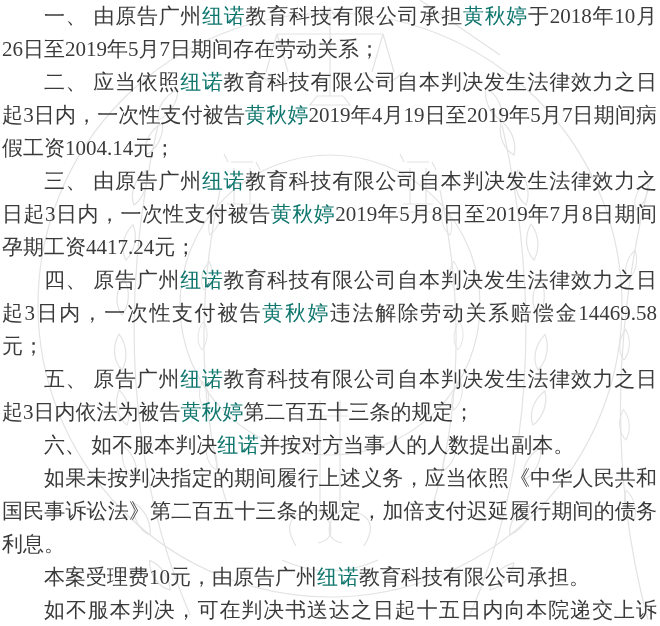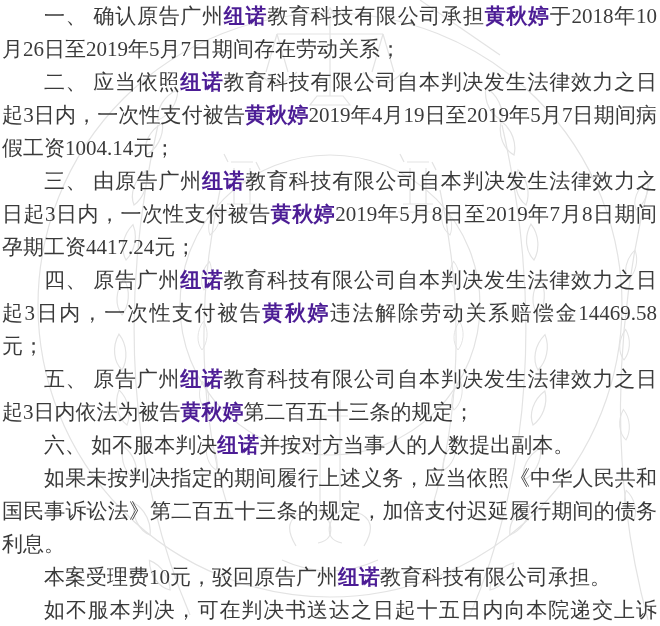--- a/index.html
+++ b/index.html
@@ -26,22 +26,22 @@
   }
   .para {
     margin: 0 3px 0 2px;
     font-size: 21px;
     line-height: 33px;
     color: #3a3a3a;
     text-align: justify;
     text-indent: 2em;
   }
   .hl {
-    color: #4c1d95;
-    font-weight: 700;
+    color: #0f766e;
+    font-weight: 400;
   }
 </style>
 </head>
 <body>
 
 <svg class="watermark" viewBox="0 0 660 626" xmlns="http://www.w3.org/2000/svg" aria-hidden="true">
   <defs>
     <path id="lf" d="M0 0 C7 -9 9 -24 2 -36 C-7 -24 -7 -9 0 0 Z"></path>
   </defs>
   <g stroke="#e3e3e3" fill="none" stroke-width="1.2">
@@ -125,23 +125,23 @@
       <path d="M320 400 V512 M340 400 V512 M312 416 H348"></path>
       <path d="M296 546 q-16 -26 8 -34 q20 -7 26 12 q4 16 -12 19"></path>
       <path d="M364 546 q16 -26 -8 -34 q-20 -7 -26 12 q-4 16 12 19"></path>
       <path d="M282 560 q48 22 96 0"></path>
     </g>
   </g>
 </svg>
 
 <main class="judgment-text">
   <div id="paragraphs">
-      <p class="para"><span class="run">一、 确认原告广州</span><span class="hl">纽诺</span><span class="run">教育科技有限公司承担</span><span class="hl">黄秋婷</span><span class="run">于2018年10月26日至2019年5月7日期间存在劳动关系；</span></p>
+      <p class="para"><span class="run">一、 由原告广州</span><span class="hl">纽诺</span><span class="run">教育科技有限公司承担</span><span class="hl">黄秋婷</span><span class="run">于2018年10月26日至2019年5月7日期间存在劳动关系；</span></p>
       <p class="para"><span class="run">二、 应当依照</span><span class="hl">纽诺</span><span class="run">教育科技有限公司自本判决发生法律效力之日起3日内，一次性支付被告</span><span class="hl">黄秋婷</span><span class="run">2019年4月19日至2019年5月7日期间病假工资1004.14元；</span></p>
       <p class="para"><span class="run">三、 由原告广州</span><span class="hl">纽诺</span><span class="run">教育科技有限公司自本判决发生法律效力之日起3日内，一次性支付被告</span><span class="hl">黄秋婷</span><span class="run">2019年5月8日至2019年7月8日期间孕期工资4417.24元；</span></p>
       <p class="para"><span class="run">四、 原告广州</span><span class="hl">纽诺</span><span class="run">教育科技有限公司自本判决发生法律效力之日起3日内，一次性支付被告</span><span class="hl">黄秋婷</span><span class="run">违法解除劳动关系赔偿金14469.58元；</span></p>
       <p class="para"><span class="run">五、 原告广州</span><span class="hl">纽诺</span><span class="run">教育科技有限公司自本判决发生法律效力之日起3日内依法为被告</span><span class="hl">黄秋婷</span><span class="run">第二百五十三条的规定；</span></p>
       <p class="para"><span class="run">六、 如不服本判决</span><span class="hl">纽诺</span><span class="run">并按对方当事人的人数提出副本。</span></p>
       <p class="para"><span class="run">如果未按判决指定的期间履行上述义务，应当依照《中华人民共和国民事诉讼法》第二百五十三条的规定，加倍支付迟延履行期间的债务利息。</span></p>
-      <p class="para"><span class="run">本案受理费10元，驳回原告广州</span><span class="hl">纽诺</span><span class="run">教育科技有限公司承担。</span></p>
+      <p class="para"><span class="run">本案受理费10元，由原告广州</span><span class="hl">纽诺</span><span class="run">教育科技有限公司承担。</span></p>
       <p class="para"><span class="run">如不服本判决，可在判决书送达之日起十五日内向本院递交上诉状，并按对方当事人的人数提出副本，上诉于广东省广州市中级人民法院。</span></p>
     </div>
 </main>
 
 </body></html>

